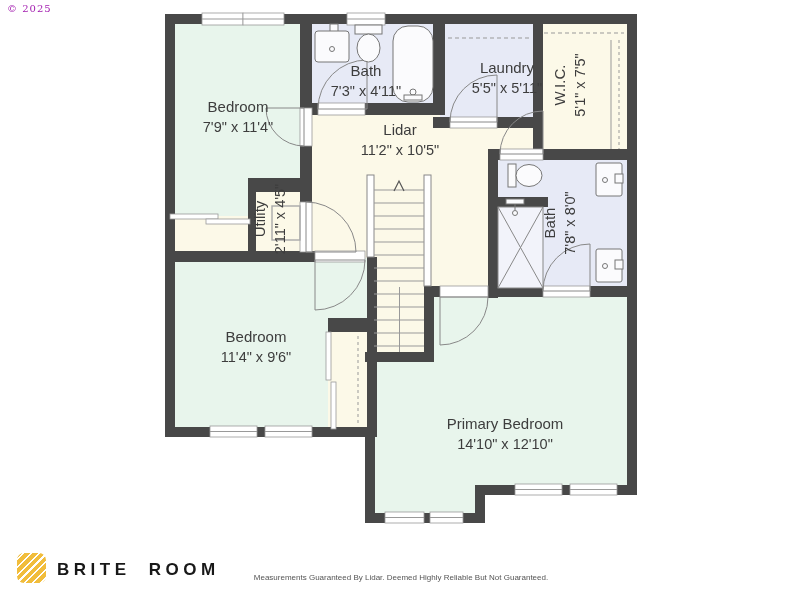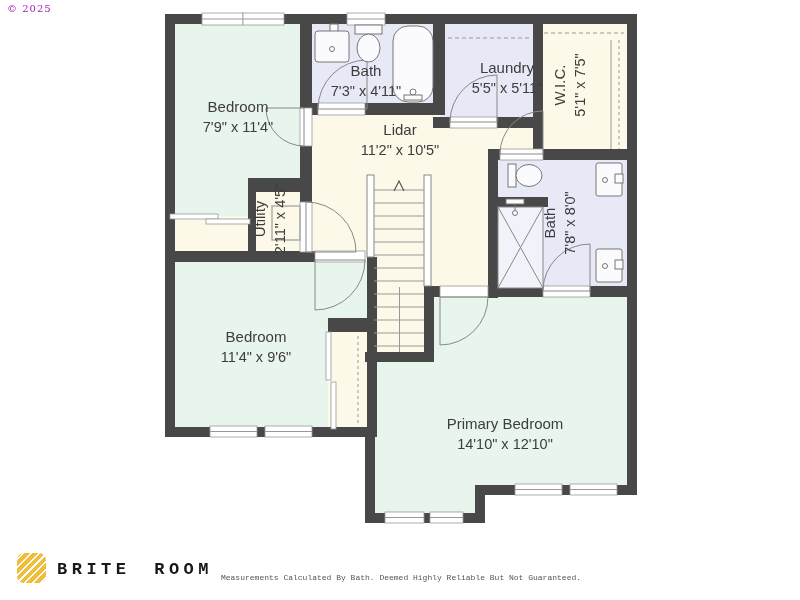--- a/index.html
+++ b/index.html
@@ -7,21 +7,21 @@
        font-family:"Liberation Sans","DejaVu Sans",sans-serif;}
   #stage{position:relative;width:800px;height:600px;background:#fff;}
   #plan-svg{position:absolute;left:0;top:0;}
   .lbl{position:absolute;transform:translate(-50%,-50%);text-align:center;
        color:#3d3d3d;font-size:15px;line-height:21px;white-space:nowrap;}
   .lbl .dims{display:block;font-size:14.5px;}
   .lbl .rname{display:block;}
   .lbl.rot{transform:translate(-50%,-50%) rotate(-90deg);}
   #copyright{position:absolute;left:7px;top:3px;font-family:"DejaVu Serif",serif;
        font-size:10px;color:#a21caf;letter-spacing:1px;}
-  #footer{position:absolute;left:0;top:545px;width:652px;height:55px;font-family:Liberation Mono, monospace;}
+  #footer{position:absolute;left:0;top:545px;width:652px;height:55px;}
   #logo{position:absolute;left:17px;top:8px;width:29px;height:30px;border-radius:7px;
        background:repeating-linear-gradient(135deg,#f1bd3c 0px,#f1bd3c 4px,#ffffff 4px,#ffffff 5.5px);}
   #brand{position:absolute;left:57px;top:15px;font-size:17px;font-weight:700;color:#181818;
        letter-spacing:4.5px;word-spacing:9px;}
   #disclaimer{position:absolute;left:401px;top:28px;transform:translateX(-50%);
        font-size:8px;color:#555;white-space:nowrap;}
 </style>
 </head>
 <body>
 
@@ -236,16 +236,16 @@
   <div class="lbl" style="left:505px;top:434px">
     <span class="rname">Primary Bedroom</span>
     <span class="dims">14'10" x 12'10"</span>
   </div>
 
   <div id="copyright">© 2025</div>
 
   <div id="footer">
     <div id="logo"></div>
     <div id="brand">BRITE ROOM</div>
-    <div id="disclaimer">Measurements Calculated By Bath. Deemed Highly Reliable But Not Guaranteed.</div>
+    <div id="disclaimer">Measurements Guaranteed By Lidar. Deemed Highly Reliable But Not Guaranteed.</div>
   </div>
 
 </div>
 
 </body></html>

